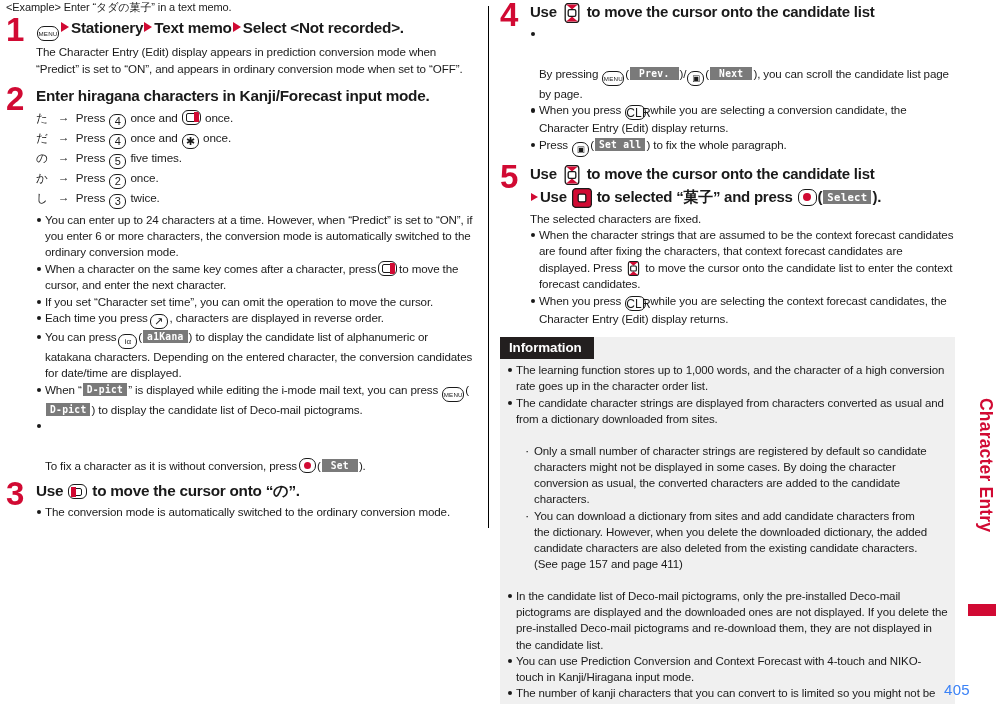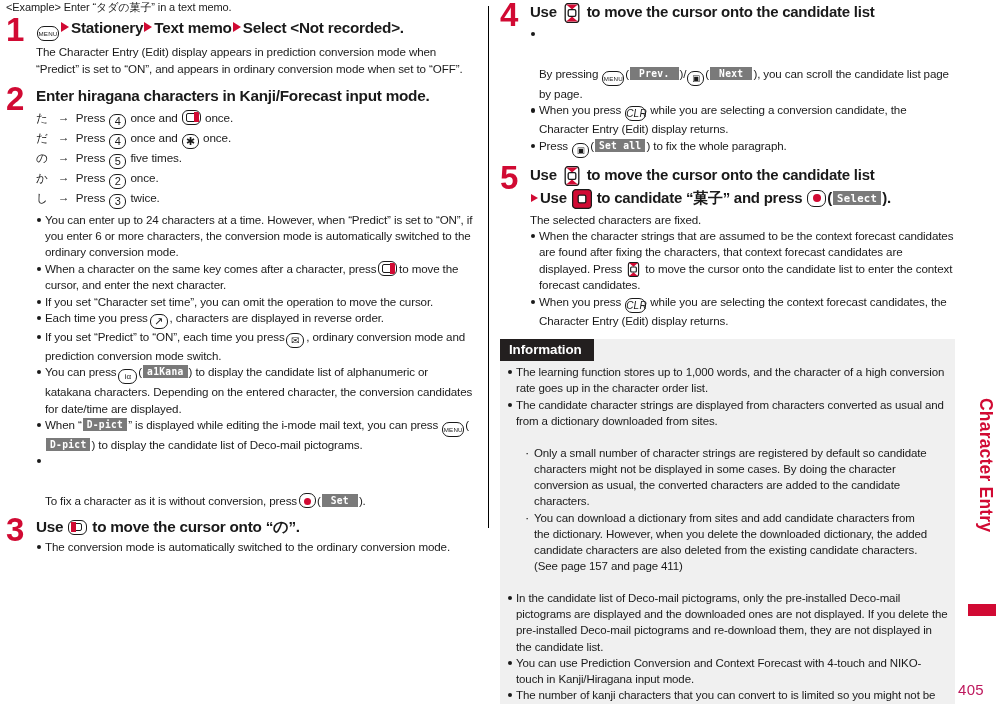--- a/index.html
+++ b/index.html
@@ -82,37 +82,37 @@
   ul.d>li{
     position:relative;padding-left:11px;font-size:11.5px;line-height:1.405;
     letter-spacing:-0.12px;
   }
   ul.d>li::before{
     content:"\00B7";position:absolute;left:2px;top:-1px;font-size:13px;color:#1a1a1a;
   }
 
   
   .folio{
-    position:absolute;right:20px;bottom:6px;font-size:15px;font-weight:normal;
-    color:#be185d;letter-spacing:0.3px;
+    position:absolute;right:34px;bottom:6px;font-size:15px;font-weight:normal;
+    color:#3b82f6;letter-spacing:0.3px;
   }
 
   
   .k{display:inline-block;vertical-align:-4px;position:relative;}
 
   
   .k-rr{
     border:1.3px solid #1a1a1a;border-radius:7px;background:#fff;
     height:15px;min-width:15px;box-sizing:border-box;
     text-align:center;font-size:9.5px;line-height:13px;font-weight:normal;
     padding:0 2px;margin:0 1px;vertical-align:-3px;
   }
   .k-rr.num{font-size:11px;line-height:13px;width:17px;padding:0;font-family:"Liberation Sans",sans-serif;}
   .k-rr.menu{font-size:6.2px;line-height:14px;letter-spacing:0.2px;width:22px;padding:0;}
-  .k-rr.clr{font-size:10px;line-height:14px;letter-spacing:0.2px;width:21px;padding:0;font-style:italic;}
+  .k-rr.clr{font-size:12px;line-height:14px;letter-spacing:0.2px;width:21px;padding:0;}
   .k-rr.star{width:17px;padding:0;font-size:11px;line-height:12px;}
   .k-rr.call{width:18px;padding:0;font-size:11px;line-height:12px;}
   .k-rr.mail{width:18px;padding:0;font-size:10px;line-height:13px;}
   .k-rr.ialpha{width:19px;padding:0;font-size:8px;line-height:13px;}
   .k-rr.cam{width:17px;padding:0;font-size:8.5px;line-height:13px;}
 
   
   .k-lr{
     width:19px;height:15px;border:1.3px solid #1a1a1a;border-radius:6px;
     background:#fff;box-sizing:border-box;margin:0 1px;vertical-align:-3px;
@@ -209,21 +209,20 @@
           <span class="k k-rr num">3</span>
           <span>twice.</span>
         </div>
       </div>
 
       <ul class="b" style="margin-top:3px;">
         <li><span>You can enter up to 24 characters at a time. However, when “Predict” is set to “ON”, if you enter 6 or more characters, the conversion mode is automatically switched to the ordinary conversion mode.</span></li>
         <li>When a character on the same key comes after a character, press <span class="k k-lr"><span class="inner"></span><span class="wedge"></span></span> to move the cursor, and enter the next character.</li>
         <li style="list-style:none;padding-left:9px;"><span style="position:absolute;left:0;top:0;width:0;height:0;"></span><span>If you set “Character set time”, you can omit the operation to move the cursor.</span></li>
         <li>Each time you press <span class="k k-rr call">↗</span> , characters are displayed in reverse order.</li>
-        <li>If you set “Predict” to “ON”, each time you press <span class="k k-rr mail">✉</span> , ordinary conversion mode and prediction conversion mode switch.</li>
         <li>You can press <span class="k k-rr ialpha">iα</span>(<span class="sk">a1Kana</span>) to display the candidate list of alphanumeric or katakana characters. Depending on the entered character, the conversion candidates for date/time are displayed.</li>
         <li>When “<span class="sk">D-pict</span>” is displayed while editing the i-mode mail text, you can press <span class="k k-rr menu">MENU</span>(<span class="sk">D-pict</span>) to display the candidate list of Deco-mail pictograms.</li>
         <li>To fix a character as it is without conversion, press <span class="k k-rr" style="width:17px;padding:0;position:relative;"><span style="position:absolute;left:4px;top:3.6px;width:7px;height:7px;border-radius:50%;background:#d10a33;"></span></span>(<span class="sk wide">Set</span>).</li>
       </ul>
     </div>
 
     <div class="step" style="margin-top:7px;">
       <div class="step-num">3</div>
       <div class="step-head">
         <span>Use</span>
@@ -275,21 +274,21 @@
         <span>to move the cursor onto the candidate list</span>
       </div>
       <div class="step-head sm" style="margin-top:2px;">
         <span class="tri sm"></span><span>Use</span>
         <span class="k k-nav">
           <svg width="20" height="20" viewBox="0 0 20 20">
             <rect x="0.6" y="0.6" width="18.8" height="18.8" rx="3.4" fill="#d10a33" stroke="#1a1a1a" stroke-width="1.3"></rect>
             <rect x="6.2" y="6.2" width="7.6" height="7.6" rx="1.4" fill="#ffffff" stroke="#1a1a1a" stroke-width="1.3"></rect>
           </svg>
         </span>
-        <span>to candidate “菓子” and press</span>
+        <span>to selected “菓子” and press</span>
         <span class="k k-rr" style="width:19px;height:17px;padding:0;position:relative;vertical-align:-4px;"><span style="position:absolute;left:4.5px;top:3.8px;width:8px;height:8px;border-radius:50%;background:#d10a33;"></span></span><span>(</span><span class="sk lg">Select</span><span>).</span>
       </div>
 
       <div class="step-sub" style="margin-top:3px;">The selected characters are fixed.</div>
 
       <ul class="b">
         <li>When the character strings that are assumed to be the context forecast candidates are found after fixing the characters, that context forecast candidates are displayed. Press <span class="k k-nav" style="width:15px;height:15px;vertical-align:-4px;"><svg width="15" height="15" viewBox="0 0 20 20">
                 <rect x="3.2" y="0.6" width="13.6" height="18.8" rx="3" fill="#ffffff" stroke="#1a1a1a" stroke-width="1.5"></rect>
                 <path d="M4.2 1.4 L15.8 1.4 L10 6.4 Z" fill="#d10a33"></path>
                 <path d="M4.2 18.6 L15.8 18.6 L10 13.6 Z" fill="#d10a33"></path>

